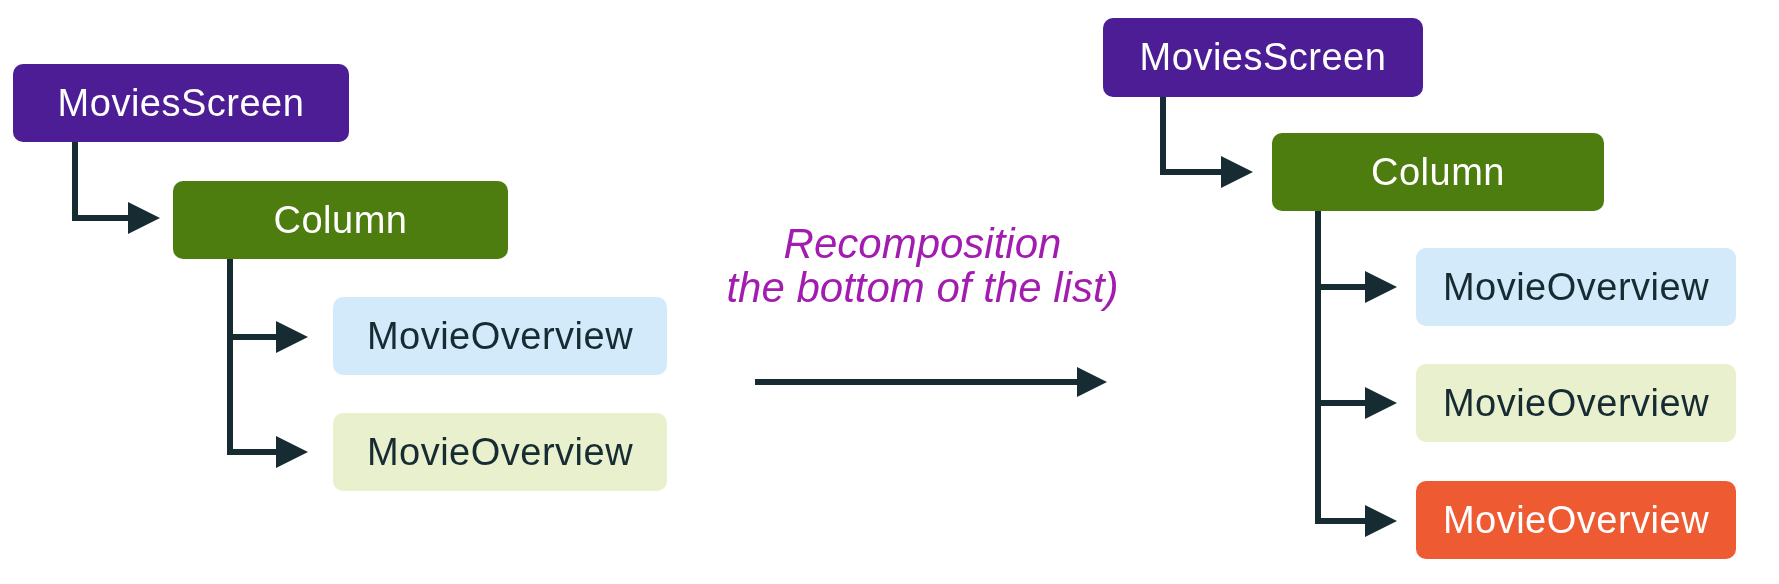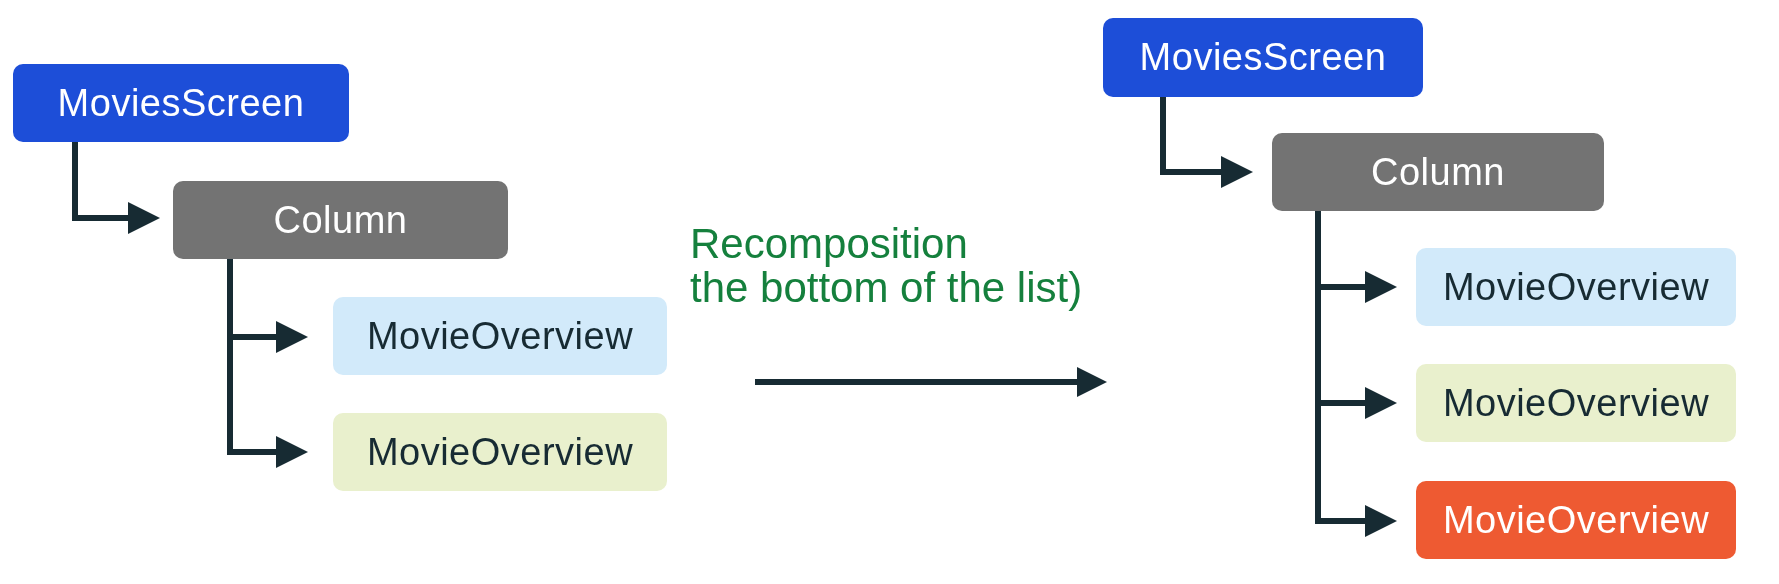--- a/index.html
+++ b/index.html
@@ -14,46 +14,47 @@
   .node {
     position: absolute;
     border-radius: 10px;
     display: flex;
     align-items: center;
     justify-content: center;
     font-size: 38px;
     letter-spacing: 0.5px;
     white-space: nowrap;
   }
-  .node.green  { background: #1d4ed8; color: #ffffff; }
-  .node.blue   { background: #737373; color: #ffffff; }
+  .node.green  { background: #4c1d95; color: #ffffff; }
+  .node.blue   { background: #4d7c0f; color: #ffffff; }
   .node.lightblue { background: #D2EAFA; color: #172B33; }
   .node.lightyellow { background: #E9F0CD; color: #172B33; }
   .node.orange { background: #EE5A32; color: #ffffff; }
 
   .vline, .hline { position: absolute; background: #172B33; }
   .arrowhead {
     position: absolute;
     width: 0; height: 0;
     border-top: 16px solid transparent;
     border-bottom: 16px solid transparent;
     border-left: 32px solid #172B33;
   }
   .arrowhead.mid {
     border-top-width: 15px;
     border-bottom-width: 15px;
     border-left-width: 30px;
   }
   #annotation {
     position: absolute;
     left: 690px; top: 222px; width: 465px;
-    text-align: left;
-    color: #15803d;
+    text-align: center;
+    color: #a21caf;
     font-size: 42px;
     line-height: 44px;
+    font-style: italic;
   }
   #annotation div { white-space: nowrap; }
 </style>
 </head>
 <body>
 
 <div id="canvas">
 
   <div class="node green" style="left:13px; top:64px; width:336px; height:78px;">MoviesScreen</div>
 

